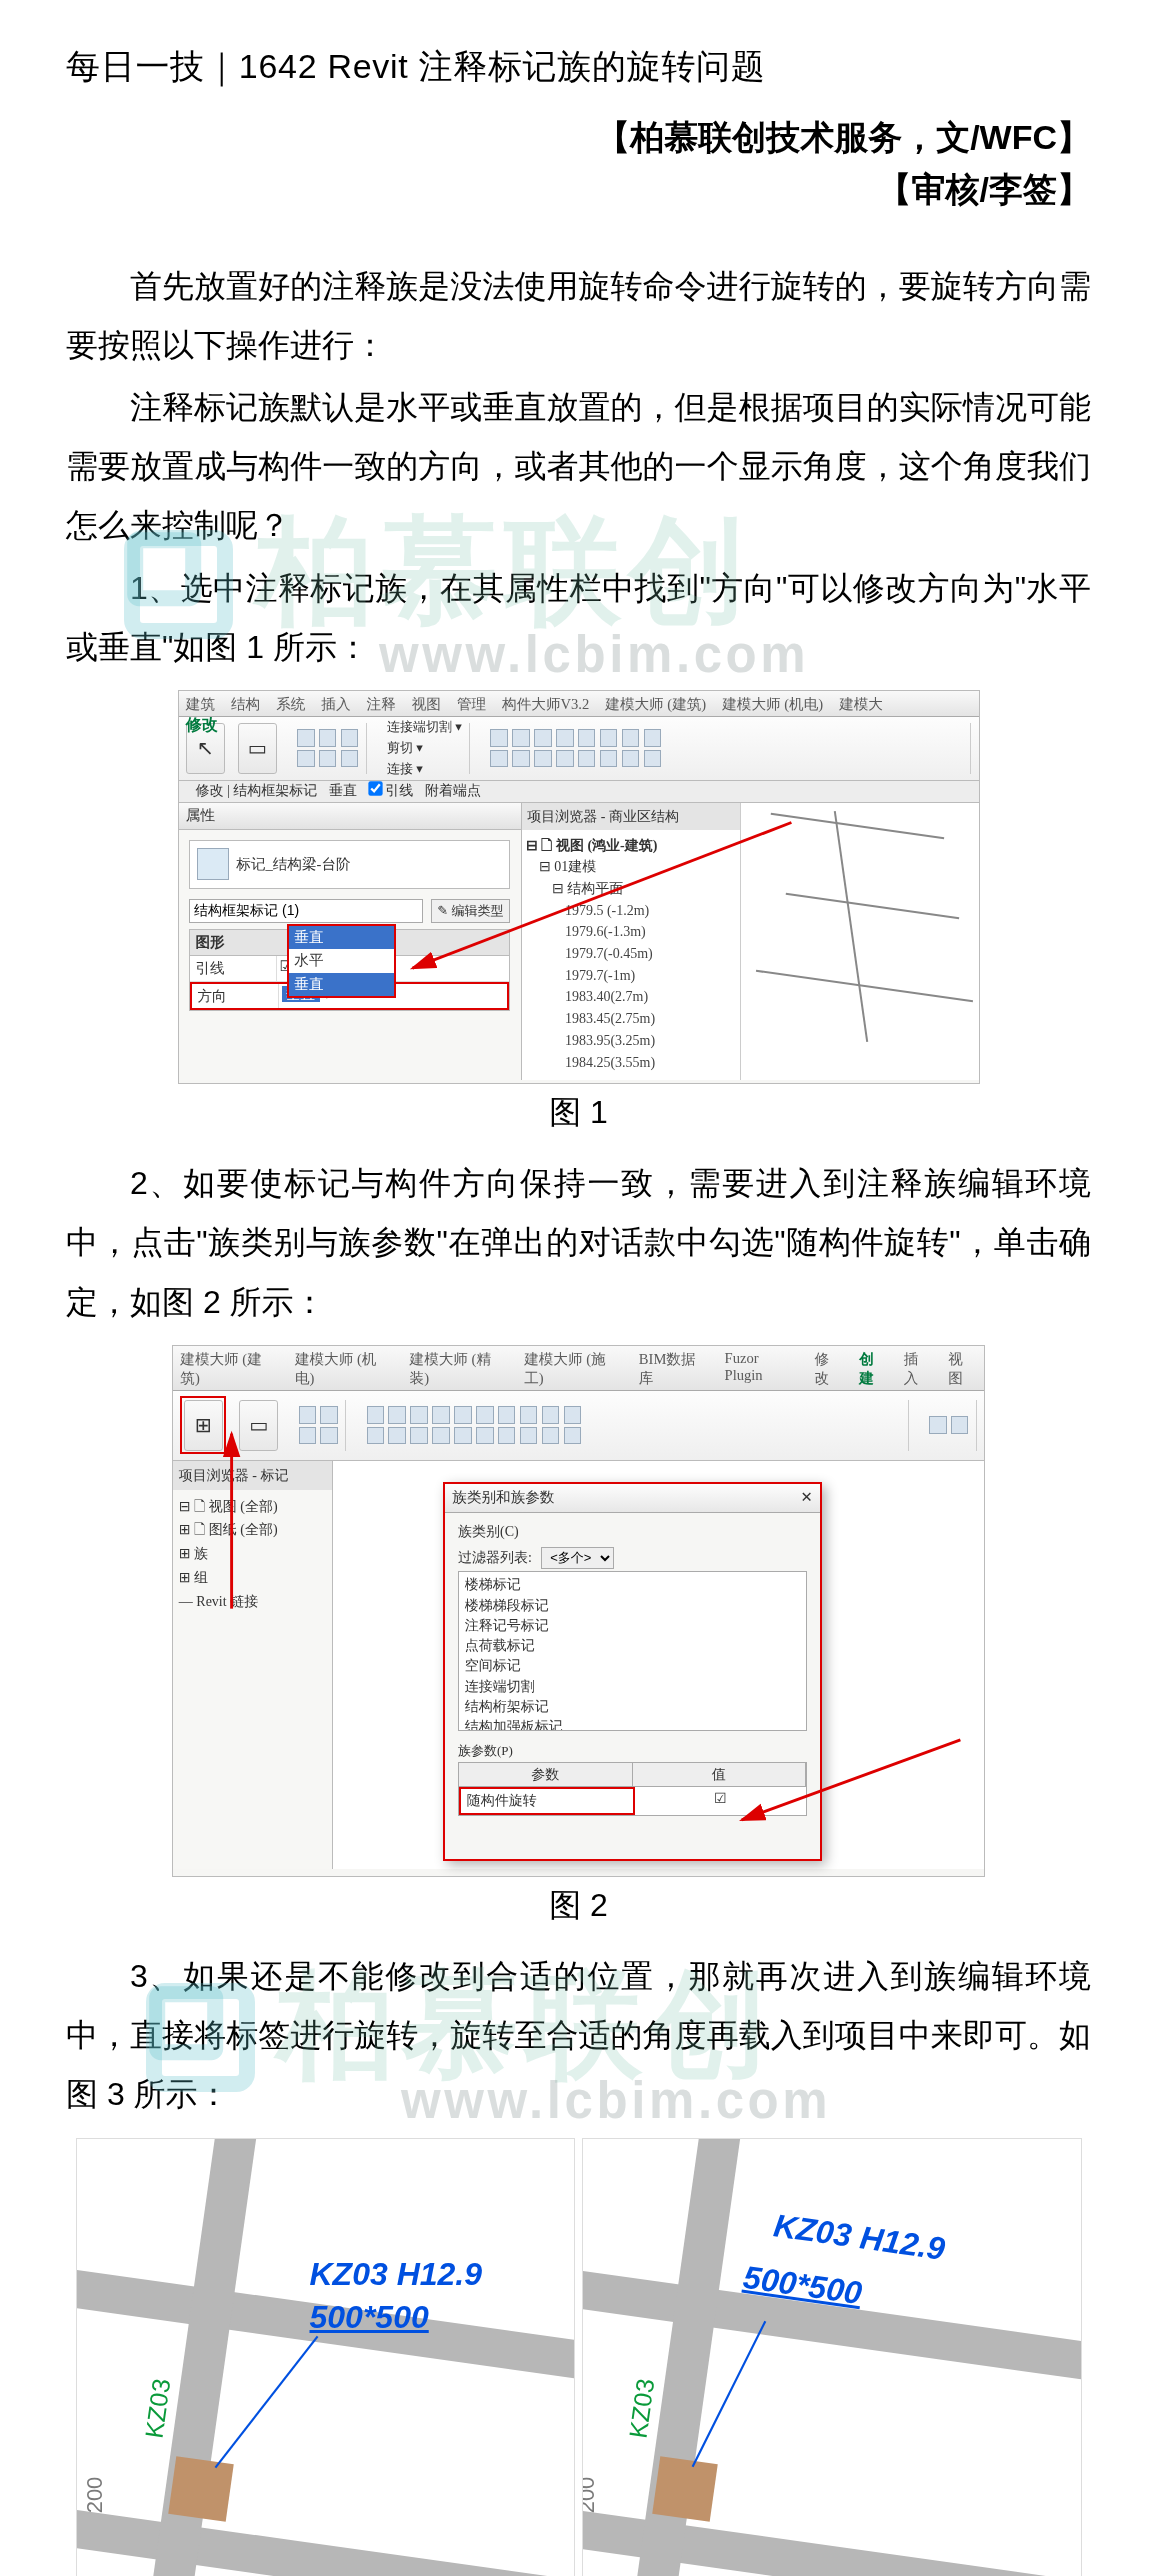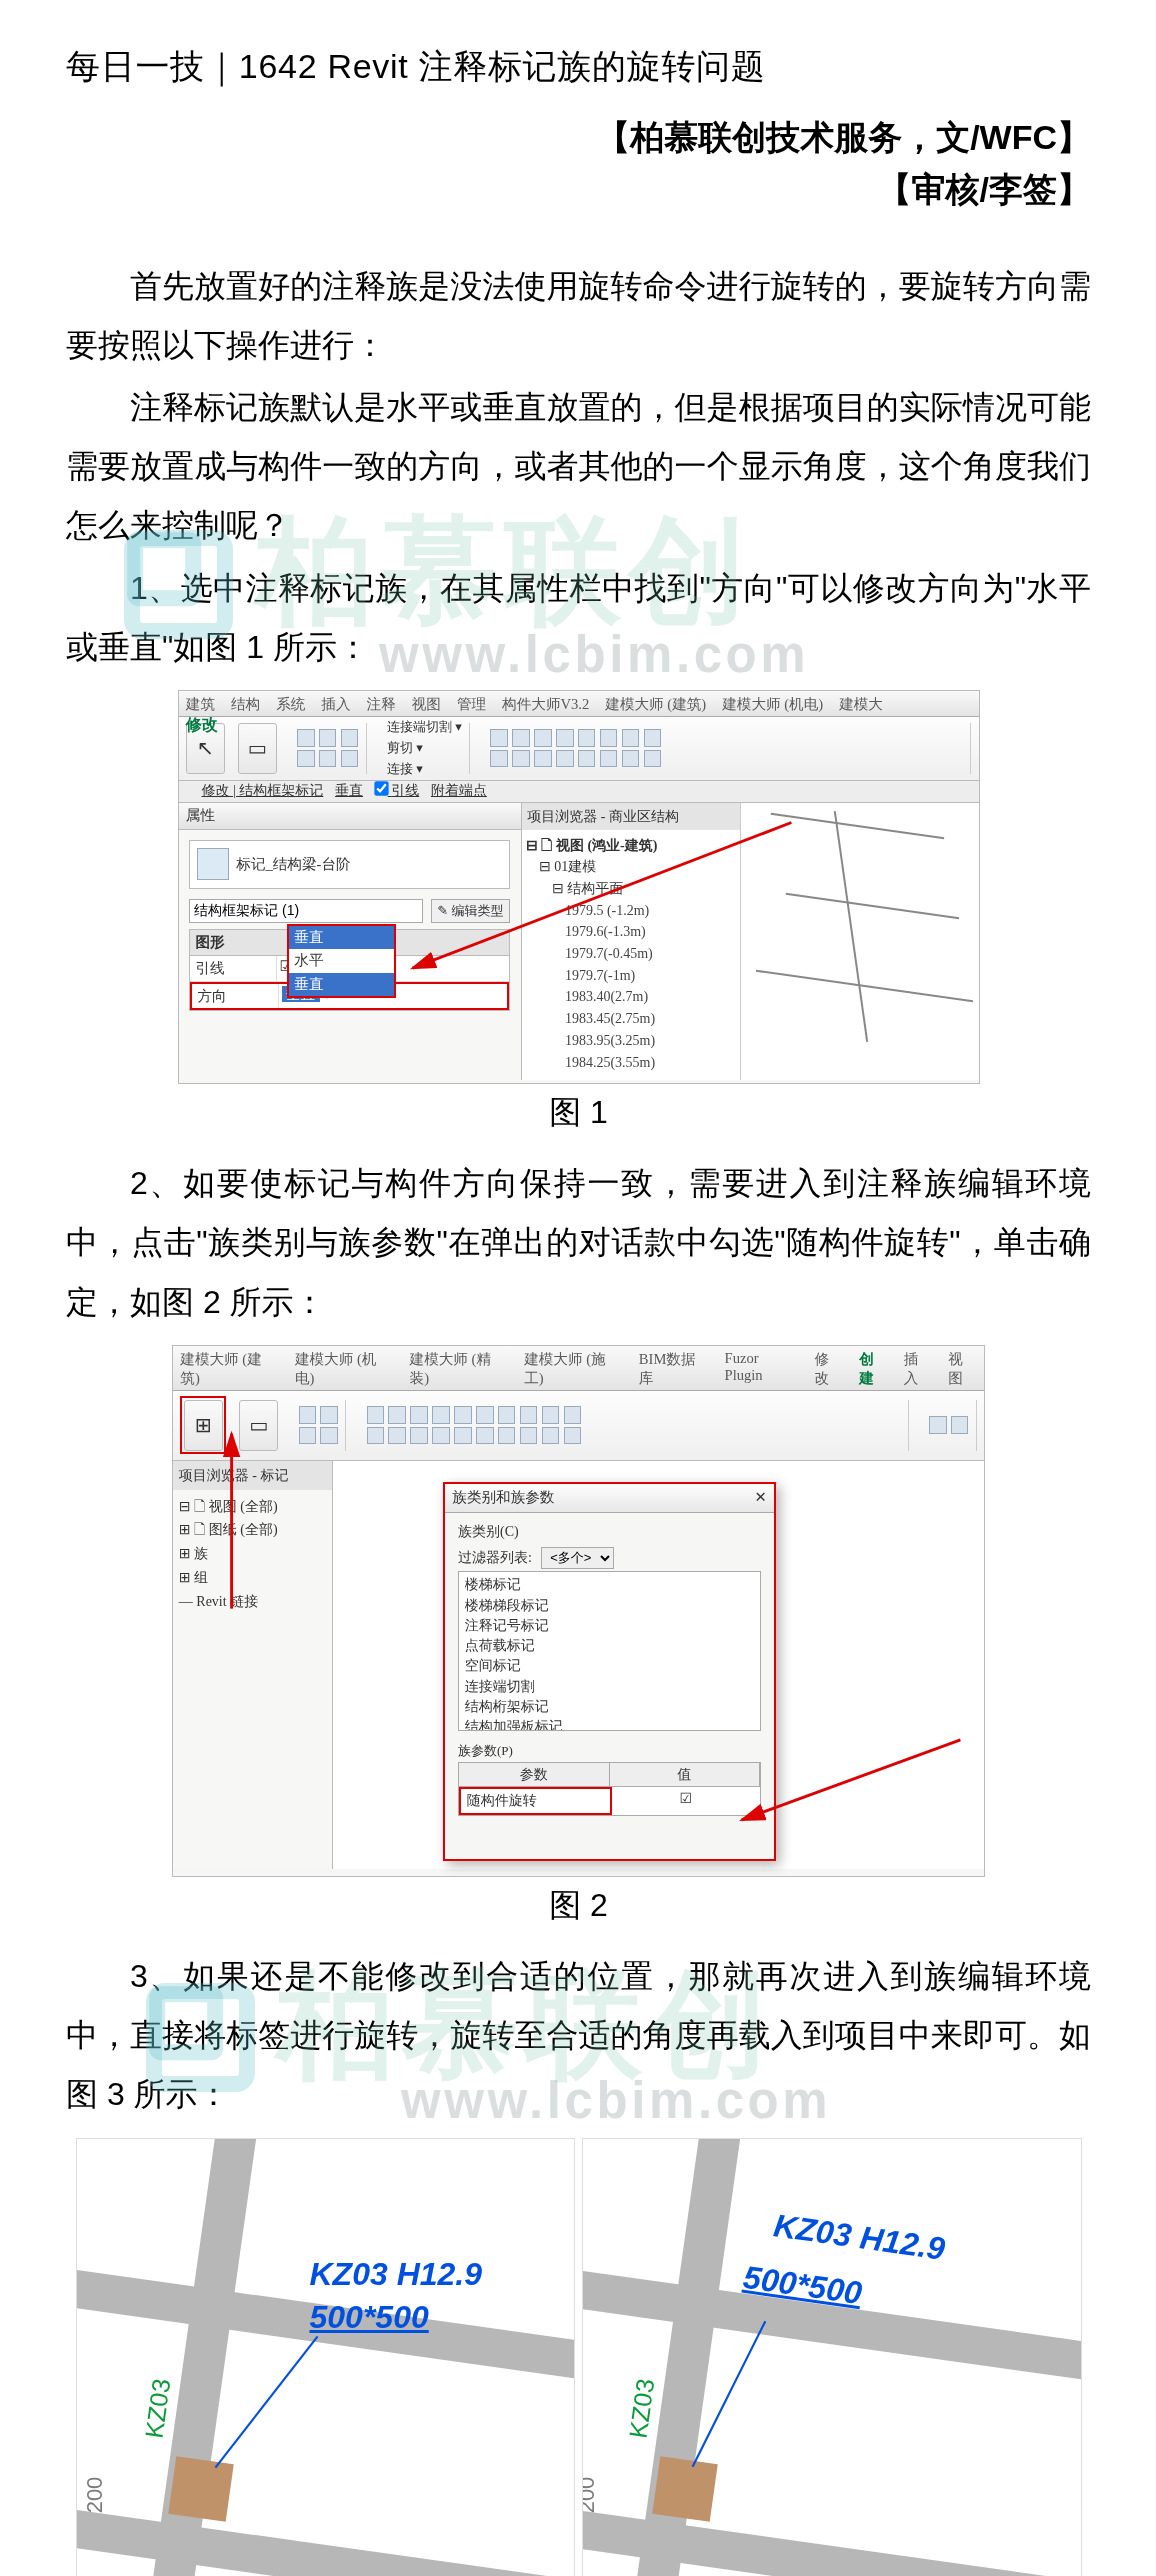--- a/index.html
+++ b/index.html
@@ -18,21 +18,21 @@
 
   .shot { border:1.5px solid #bbb; background:#f6f6f4; margin:13px auto 0; position:relative; overflow:hidden; font-family:"SimSun","Microsoft YaHei"; font-size:14.6px; color:#333; }
   .shot1 { width:802px; height:394px; }
   .ribbon { background:linear-gradient(#f9f9f9,#e4e4e4); border-bottom:0.7px solid #aaa; padding:4.4px 7.3px 1.5px; display:flex; gap:16px; font-size:14.6px; color:#5a5a5a; }
   .ribbon span.active { color:#007a3e; font-weight:700; }
   .toolrow { height:64px; background:linear-gradient(#fdfdfd,#efefef); border-bottom:0.7px solid #bbb; display:flex; align-items:center; gap:13px; padding:0 7.3px; }
   .bigbtn { width:39px; height:51px; background:linear-gradient(#fafafa,#e8e8e8); border:0.7px solid #bbb; border-radius:2.9px; display:flex; align-items:center; justify-content:center; font-size:20.4px; }
   .grp { height:51px; border-right:0.7px solid #ccc; padding:0 7.3px; display:flex; flex-direction:column; justify-content:center; gap:2.9px; }
   .mini { display:flex; gap:4.4px; }
   .mini i { width:17.5px; height:17.5px; background:#d9e4ef; border:0.7px solid #9ab; }
-  .row2 { height:22px; background:#ededed; border-bottom:0.7px solid #bbb; display:flex; align-items:center; gap:11.7px; padding:0 23px; font-size:14px;text-decoration:underline; }
+  .row2 { height:22px; background:#ededed; border-bottom:0.7px solid #bbb; display:flex; align-items:center; gap:11.7px; padding:0 17px; font-size:14px; }
   .row2 input[type=checkbox]{ transform:scale(1.1); }
   .body1 { display:flex; height:277px; }
   .propcol { width:343px; border-right:0.7px solid #bbb; background:#f7f7f5; display:flex; flex-direction:column; }
   .propcol .hdr { background:linear-gradient(#fafafa,#e2e2e2); border-bottom:0.7px solid #bbb; padding:3.6px 7.3px; font-size:14.6px; }
   .propcol .sel { margin:10.2px; padding:7.3px; border:0.7px solid #bbb; background:#fff; display:flex; align-items:center; gap:7.3px; }
   .propcol .sel .ic { width:32px; height:32px; background:#dbeaf5; border:0.7px solid #9ab; }
   .typebar { display:flex; gap:7.3px; margin:0 10.2px 5.8px; align-items:center; }
   .typebar input { flex:1; border:0.7px solid #aaa; padding:2.9px 4.4px; font-size:14px; }
   .typebar .eb { border:0.7px solid #aaa; padding:2.2px 5.8px; background:#f0f0f0; font-size:13px; }
   .grid { margin:0 10.2px; border:0.7px solid #bbb; background:#fff; }
@@ -49,21 +49,21 @@
   .tree .n1{ margin-left:13px; }
   .tree .n2{ margin-left:26px; }
   .tree .n3{ margin-left:39px; color:#444; }
   .canvas1 { flex:1; position:relative; background:#fff; }
   .canvas1 .ln { position:absolute; background:#888; }
 
   .shot2 { width:813px; height:532px; }
   .toolrow2 { height:70px; }
   .body2 { display:flex; height:408px; }
   .pb2 { width:160px; background:#f7f7f5; border-right:0.7px solid #bbb; padding:5.8px; font-size:14px; line-height:1.7; }
-  .dlg { position:absolute; left:270px; top:136px; width:333px; height:379px; background:#f6f6f4; border:0.7px solid #888; box-shadow:4.4px 4.4px 11.7px rgba(0,0,0,.3); border:2.9px solid #d00; }
+  .dlg { position:absolute; left:270px; top:136px; width:379px; height:379px; background:#f6f6f4; border:0.7px solid #888; box-shadow:4.4px 4.4px 11.7px rgba(0,0,0,.3); border:2.9px solid #d00; }
   .dlg .tb { background:linear-gradient(#fdfdfd,#e7e7e7); border-bottom:0.7px solid #aaa; padding:4.4px 7.3px; display:flex; justify-content:space-between; }
   .dlg .inner { padding:10.2px 13px; font-size:14px; }
   .dlg .lbrow { display:flex; align-items:center; gap:9px; margin:5.8px 0 2.9px; }
   .dlg select{ border:0.7px solid #aaa; padding:1.5px 4.4px; font-size:13px; }
   .dlg .list { border:0.7px solid #aaa; background:#fff; height:160px; overflow:auto; padding:2.9px 5.8px; line-height:1.45; margin-bottom:10.2px; }
   .dlg .sec { font-size:13px; margin-bottom:2.9px; }
   .dlg .pg { border:0.7px solid #aaa; background:#fff; }
   .dlg .pg .ph { display:flex; background:#eee; border-bottom:0.7px solid #aaa; }
   .dlg .pg .ph div{ flex:1; padding:2.2px 5.8px; border-right:0.7px solid #aaa; text-align:center; }
   .dlg .pg .pr { display:flex; }

